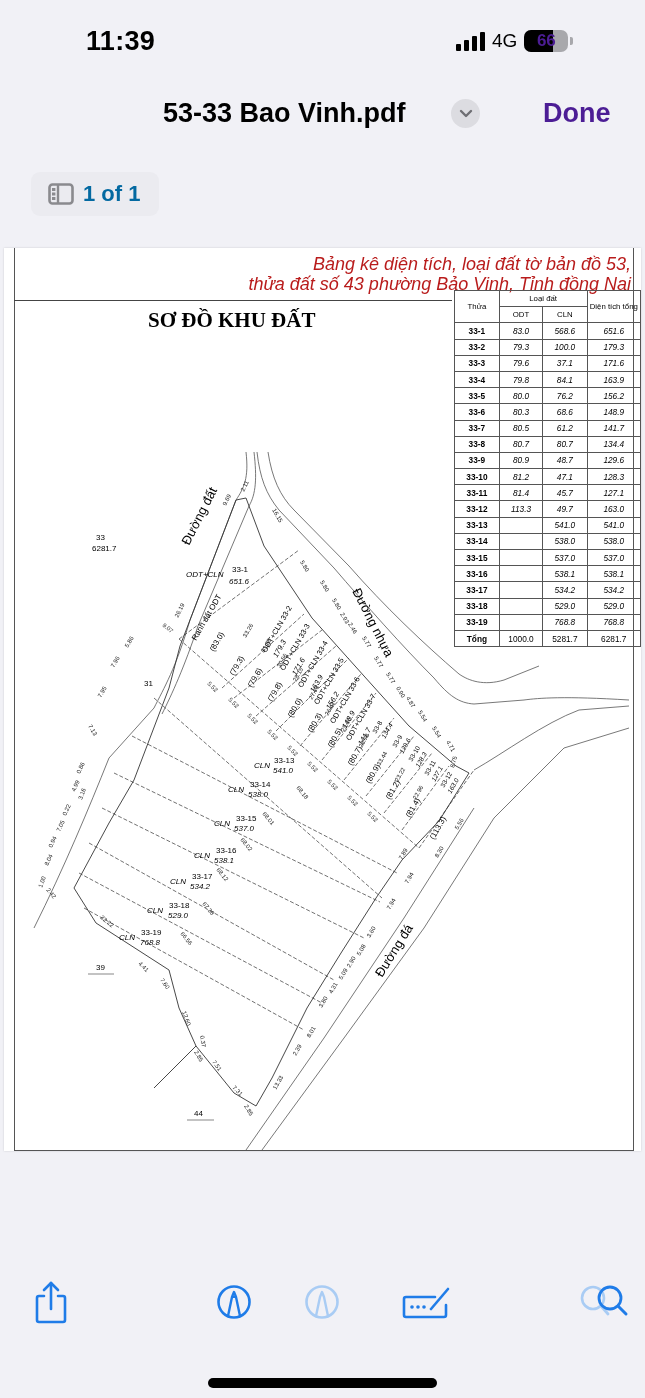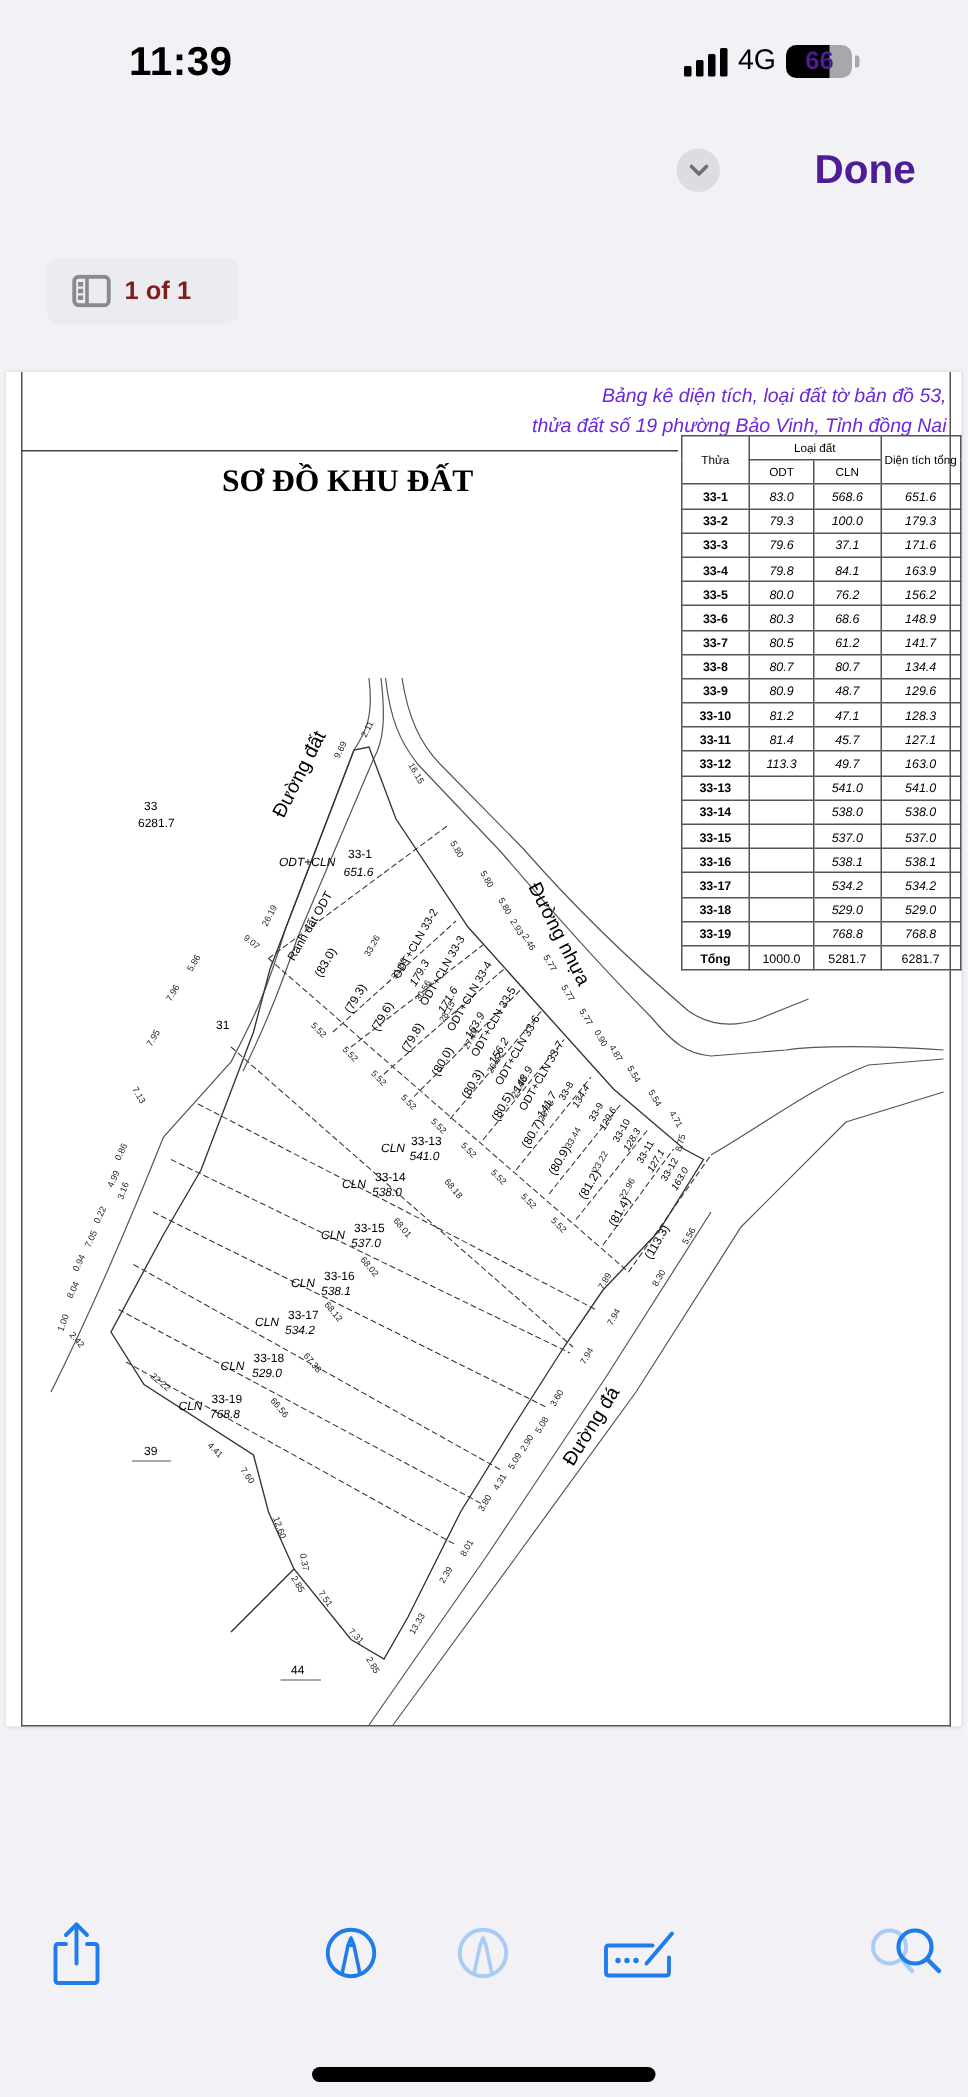--- a/index.html
+++ b/index.html
@@ -16,26 +16,26 @@
   .battery .fill { position: absolute; left: 0; top: 0; bottom: 0; width: 66%; background: #000; }
   .battery .txt { position: relative; color: #4c1d95; font-weight: 700; font-size: 17px; }
   .battery-nub { width: 3px; height: 8px; background: #a8a8ac; border-radius: 0 2px 2px 0; margin-left: -5px; }
 
   .nav-bar { position: absolute; top: 88px; left: 0; width: 645px; height: 50px; }
   .doc-title { position: absolute; left: 163px; top: 10px; font-size: 27px; font-weight: 700; }
   .title-chevron { position: absolute; left: 451px; top: 11px; width: 29px; height: 29px; border-radius: 50%; background: #dcdce1; display: flex; align-items: center; justify-content: center; }
   .done-btn { position: absolute; left: 543px; top: 10px; font-size: 27px; font-weight: 700; color: #4c1d95; cursor: pointer; }
 
   .page-counter { position: absolute; left: 31px; top: 172px; width: 128px; height: 44px; background: #ebebf0; border-radius: 9px; display: flex; align-items: center; padding-left: 17px; gap: 9px; }
-  .page-counter .txt { font-size: 17px; font-weight: 700; color: #7f1d1d; }
+  .page-counter .txt { font-size: 22px; font-weight: 700; color: #0369a1; }
 
   .pdf-page { position: absolute; left: 4px; top: 248px; width: 637px; height: 903px; background: #fff; box-shadow: 0 0 2px rgba(0,0,0,0.15); }
   .pdf-frame { position: absolute; left: 10px; top: 0; width: 620px; height: 903px; border-left: 1px solid #555; border-right: 1px solid #555; border-bottom: 1px solid #555; }
   .header-line { position: absolute; left: 10px; top: 52px; width: 438px; border-top: 1px solid #444; }
-  .table-caption { position: absolute; right: 10px; top: 6px; text-align: right; font-style: italic; font-size: 13px; line-height: 20px; color: #6d28d9; }
+  .table-caption { position: absolute; right: 10px; top: 6px; text-align: right; font-style: italic; font-size: 18px; line-height: 20px; color: #b91c1c; }
   .map-title { position: absolute; left: 144px; top: 60px; font-family: "Liberation Serif", "DejaVu Serif", serif; font-weight: 700; font-size: 21px; }
 
   table.land-table { position: absolute; left: 450px; top: 42px; border-collapse: collapse; font-size: 8.3px; }
   .land-table td, .land-table th { border: 1px solid #555; text-align: center; height: 16.2px; font-weight: 400; }
   .land-table th { font-size: 7.8px; }
   .land-table td.val { font-style: italic; }
   .land-table td.id { font-weight: 700; }
   .land-table .c0 { width: 47px; } .land-table .c1 { width: 45px; } .land-table .c2 { width: 46px; } .land-table .c3 { width: 56px; }
 
   svg.map { position: absolute; left: 0; top: 0; }
@@ -60,20 +60,21 @@
     <span class="net-label">4G</span>
     <div class="battery">
       <div class="fill"></div>
       <span class="txt">66</span>
     </div>
     <div class="battery-nub"></div>
   </div>
 </div>
 
 <div class="nav-bar">
+  <div class="doc-title">53-33 Bao Vinh.pdf</div>
   <div class="title-chevron">
     <svg width="14" height="10" viewBox="0 0 14 10">
         <path d="M2 2 L7 7 L12 2" fill="none" stroke="#6e6e73" stroke-width="2.4" stroke-linecap="round" stroke-linejoin="round"></path>
       </svg>
   </div>
   <div class="done-btn">Done</div>
 </div>
 
 <div class="page-counter">
   <svg width="26" height="22" viewBox="0 0 26 22">
@@ -84,21 +85,21 @@
       <rect x="4" y="14" width="3.4" height="3" fill="#8a8a8e"></rect>
   </svg>
   <span class="txt">1 of 1</span>
 </div>
 
 <div class="pdf-page">
   <div class="pdf-frame"></div>
   <div class="header-line"></div>
   <div class="table-caption">
     <div>Bảng kê diện tích, loại đất tờ bản đồ 53,</div>
-    <div>thửa đất số 19 phường Bảo Vinh, Tỉnh đồng Nai</div>
+    <div>thửa đất số 43 phường Bảo Vinh, Tỉnh đồng Nai</div>
   </div>
   <div class="map-title">SƠ ĐỒ KHU ĐẤT</div>
 
   <table class="land-table">
     <thead>
       <tr>
         <th class="c0" rowspan="2">Thửa</th>
         <th colspan="2">Loại đất</th>
         <th class="c3" rowspan="2">Diện tích tổng</th>
       </tr>

